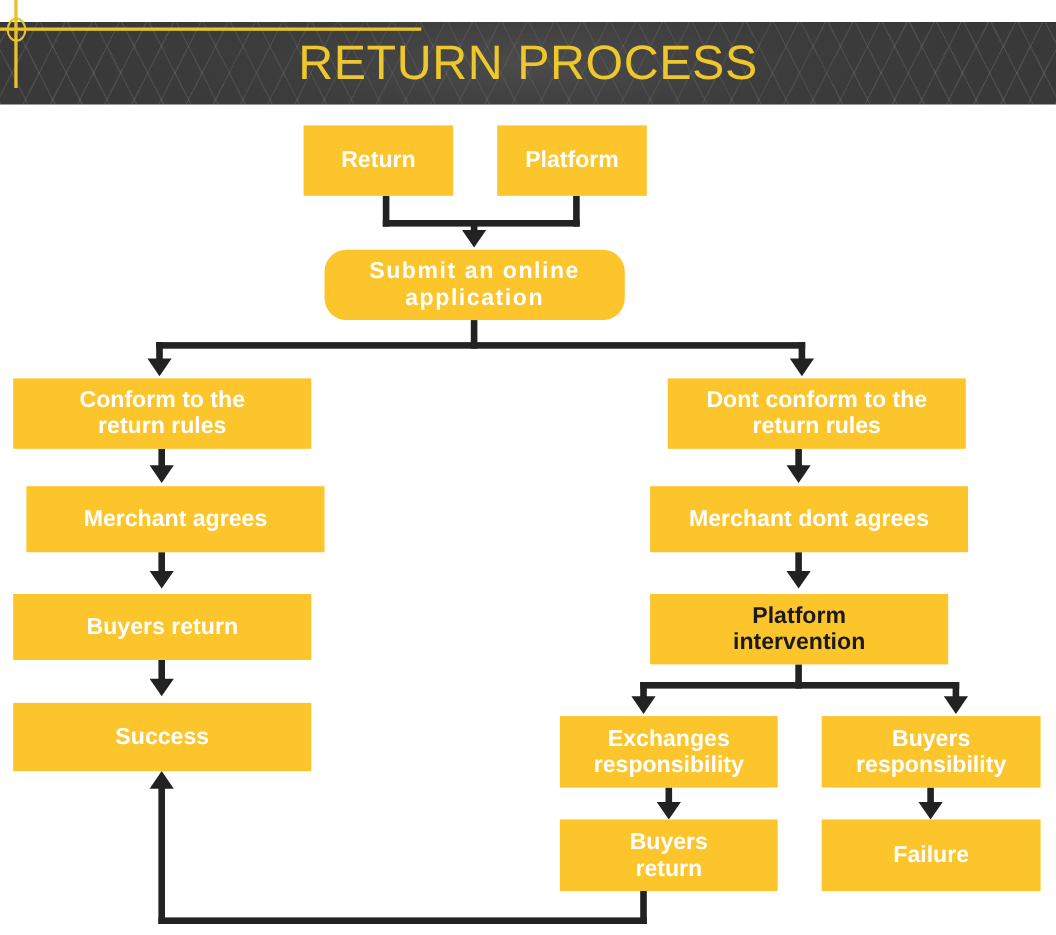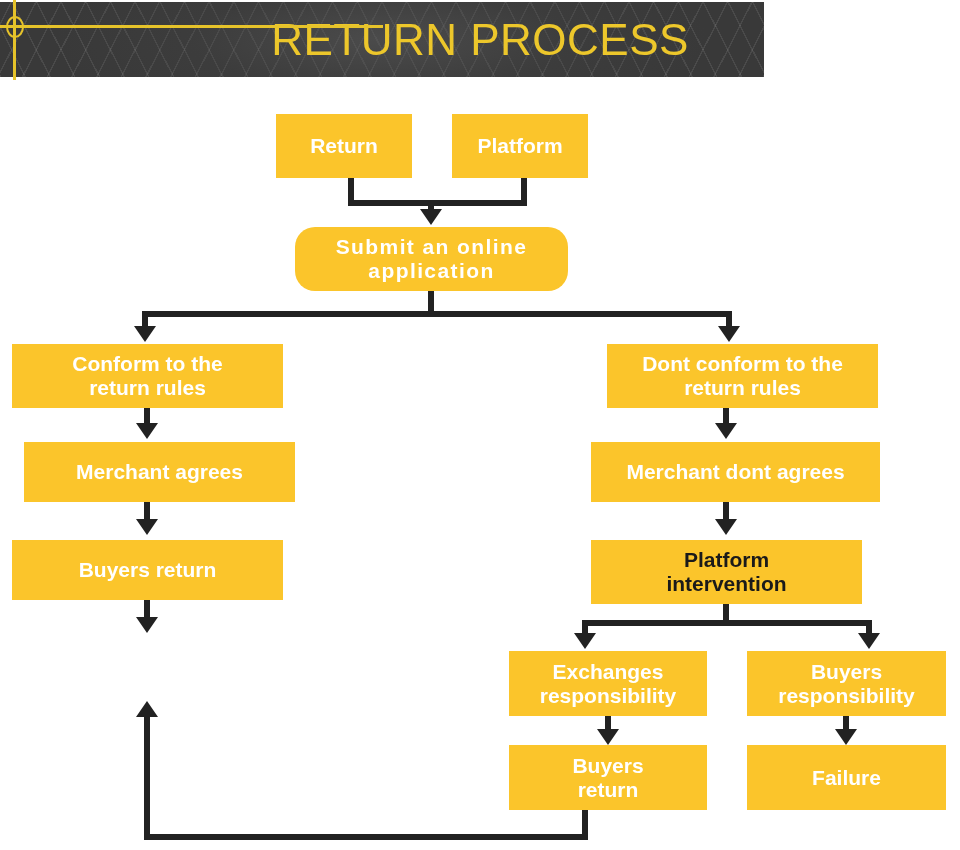--- a/index.html
+++ b/index.html
@@ -13,22 +13,22 @@
   }
   #stage {
     position: relative;
     width: 960px; height: 850px;
     background: #ffffff;
   }
 
   
   #header {
     position: absolute;
-    left: 0; top: 2px;
-    width: 764px; height: 75px;
+    left: 0; top: 20px;
+    width: 960px; height: 75px;
     background-color: #393939;
     overflow: hidden;
   }
   #header .mesh {
     position: absolute;
     left: 0; top: 0; right: 0; bottom: 0;
     background-image:
       repeating-linear-gradient(63deg,
         rgba(255,255,255,0.085) 0px, rgba(255,255,255,0.085) 1.4px,
         rgba(255,255,255,0) 1.4px, rgba(255,255,255,0) 22px),
@@ -169,20 +169,21 @@
   <div class="node" style="left:24px; top:442px; width:271px; height:60px;">Merchant agrees</div>
 
   <div class="edge vline" style="left:144px; top:502px; width:6px; height:20px;"></div>
   <div class="arrow-down" style="left:136px; top:519px;"></div>
 
   <div class="node" style="left:12px; top:540px; width:271px; height:60px;">Buyers return</div>
 
   <div class="edge vline" style="left:144px; top:600px; width:6px; height:20px;"></div>
   <div class="arrow-down" style="left:136px; top:617px;"></div>
 
+  <div class="node" style="left:12px; top:639px; width:271px; height:62px;">Success</div>
 
   <div class="node" style="left:591px; top:344px; width:271px; height:64px;margin-left:16px;">Dont conform to the
 return rules</div>
 
   <div class="edge vline" style="left:723px; top:408px; width:6px; height:18px;"></div>
   <div class="arrow-down" style="left:715px; top:423px;"></div>
 
   <div class="node" style="left:591px; top:442px; width:289px; height:60px;">Merchant dont agrees</div>
 
   <div class="edge vline" style="left:723px; top:502px; width:6px; height:20px;"></div>

